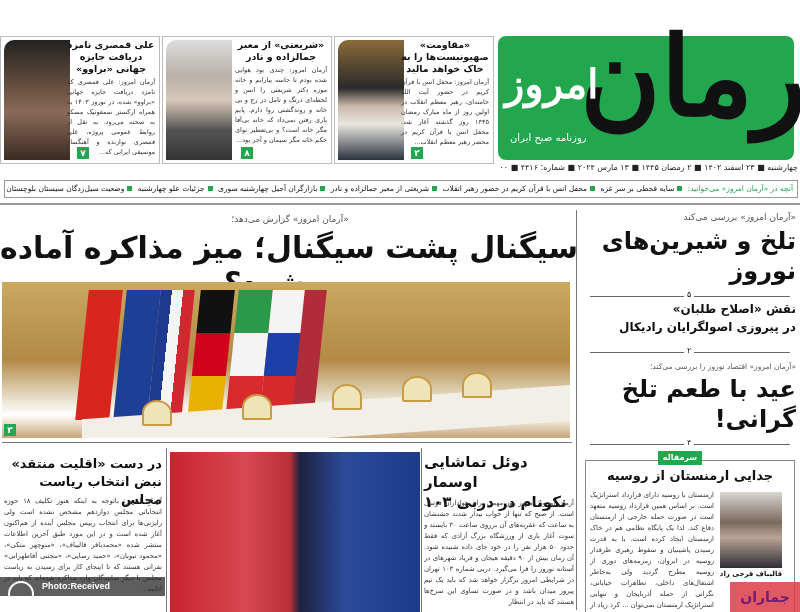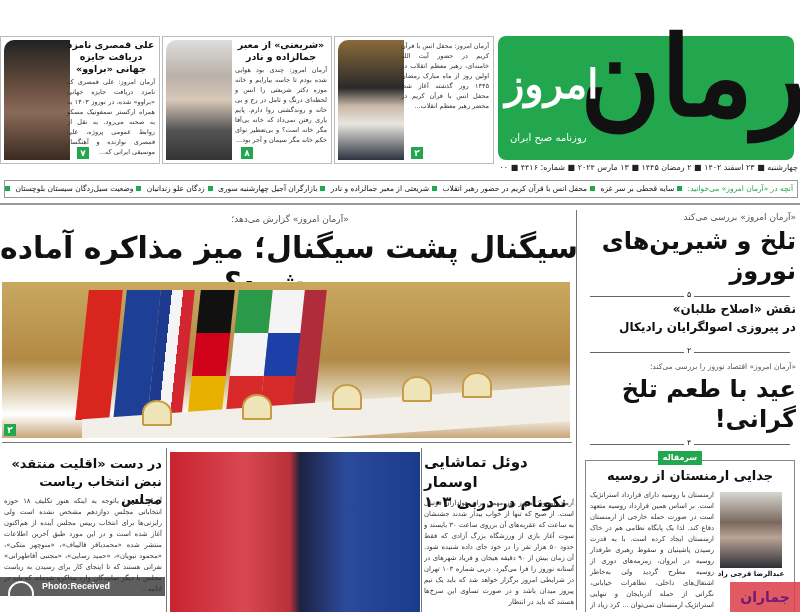--- a/index.html
+++ b/index.html
@@ -47,20 +47,21 @@
 
 <div class="abs mast"></div>
 <div class="logo-main">آرمان</div>
 <div class="logo-sub">امروز</div>
 <div class="logo-tag">روزنامه صبح ایران</div>
 <div class="dateline">چهارشنبه ■ ۲۳ اسفند ۱۴۰۲ ■ ۲ رمضان ۱۴۴۵ ■ ۱۳ مارس ۲۰۲۴ ■ شماره: ۴۴۱۶ ■ ۶۰۰۰ تومان</div>
 
 <div class="topbox" style="left:334px;width:160px">
   <div class="photo" style="background:linear-gradient(180deg,#8a6a3a,#2a2a2a 40%,#c9b8a8 55%,#e8e6e0 70%,#2c3340)"></div>
   <div class="txt">
+    <h3>«مقاومت» صهیونیست‌ها را به خاک خواهد مالید</h3>
     <p>آرمان امروز: محفل انس با قرآن کریم در حضور آیت الله خامنه‌ای، رهبر معظم انقلاب در اولین روز از ماه مبارک رمضان ۱۴۴۵ روز گذشته آغاز شد. محفل انس با قرآن کریم در محضر رهبر معظم انقلاب...</p>
   </div>
   <span class="num" style="left:76px">۲</span>
 </div>
 <div class="topbox" style="left:162px;width:170px">
   <div class="photo" style="background:linear-gradient(180deg,#ddd,#b9b0a8 30%,#d8c8b8 50%,#555 75%,#333)"></div>
   <div class="txt" style="width:92px">
     <h3>«شریعتی» از معبر جمالزاده و نادر</h3>
     <p>آرمان امروز: چندی بود هوایی شده بودم تا جاسه بیارایم و خانه موزه دکتر شریعتی را انس و لحظه‌ای درنگ و تامل در رج و بی خانه و روندگشتی روا دارم. پایم یاری رفتن نمی‌داد که خانه بی‌آقا مگر خانه است؟ و بی‌تعطیر نوای خکم خانه مگر سیمان و آجر بود...</p>
   </div>
@@ -74,21 +75,21 @@
   </div>
   <span class="num" style="left:76px">۷</span>
 </div>
 
 <div class="ticker">
   <span class="lead">آنچه در «آرمان امروز» می‌خوانید:</span>
   <span class="sq"></span><span>سایه قحطی بر سر غزه</span>
   <span class="sq"></span><span>محفل انس با قرآن کریم در حضور رهبر انقلاب</span>
   <span class="sq"></span><span>شریعتی از معبر جمالزاده و نادر</span>
   <span class="sq"></span><span>بازارگران آجیل چهارشنبه سوری</span>
-  <span class="sq"></span><span>زدگان علو زندانیان</span>
+  <span class="sq"></span><span>جزئیات علو چهارشنبه</span>
   <span class="sq"></span><span>وضعیت سیل‌زدگان سیستان بلوچستان</span>
   <span class="sq"></span>
 </div>
 <div class="abs" style="left:0;top:203px;width:800px;height:2px;background:#999"></div>
 
 <div class="kicker">«آرمان امروز» گزارش می‌دهد؛</div>
 <div class="headline">سیگنال پشت سیگنال؛ میز مذاکره آماده می‌شود؟</div>
 <div class="mainphoto">
   <div class="flag" style="left:80px;background:#d8261f"></div>
   <div class="flag" style="left:118px;background:#1e3f96"></div>
@@ -120,21 +121,21 @@
 <div class="rc" style="top:362px;font-size:7.5px;color:#555">«آرمان امروز» اقتصاد نوروز را بررسی می‌کند؛</div>
 <div class="rc" style="top:374px;font-size:24px;font-weight:bold;line-height:30px">عید با طعم تلخ</div>
 <div class="rc" style="top:404px;font-size:24px;font-weight:bold;line-height:30px">گرانی!</div>
 <div class="rule" style="top:444px"></div>
 <div class="rulenum" style="top:438px">۴</div>
 
 <div class="edbox"></div>
 <div class="edlabel">سرمقاله</div>
 <div class="abs" style="left:590px;top:468px;width:200px;text-align:center;font-size:13px;font-weight:bold">جدایی ارمنستان از روسیه</div>
 <div class="abs" style="left:720px;top:492px;width:62px;height:76px;background:linear-gradient(180deg,#d9d6d2,#7a6a5e 40%,#b9a396 60%,#2e2e35)"></div>
-<div class="abs" style="left:716px;top:570px;width:70px;text-align:center;font-size:7px;font-weight:bold">عبدالرضا فرجی راد</div>
+<div class="abs" style="left:716px;top:570px;width:70px;text-align:center;font-size:7px;font-weight:bold">قالیباف فرجی راد</div>
 <div class="abs body-text" style="left:590px;top:490px;width:124px;height:120px;overflow:hidden">ارمنستان با روسیه دارای قرارداد استراتژیک است. بر اساس همین قرارداد روسیه متعهد است در صورت حمله خارجی از ارمنستان دفاع کند. لذا یک پایگاه نظامی هم در خاک ارمنستان ایجاد کرده است. با به قدرت رسیدن پاشینیان و سقوط رهبری طرفدار روسیه در ایروان، زمزمه‌های دوری از روسیه مطرح گردید ولی به‌خاطر اشتغال‌های داخلی، تظاهرات خیابانی، نگرانی از حمله آذربایجان و تنهایی استراتژیک ارمنستان نمی‌توان ... کرد زیاد از روسیه فاصله بگیرد. با حمله آذربایجان به ارمنستان با کمک اسرائیل و ترکیه و از دست رفتن سرزمین‌های اشغالی</div>
 <div class="jm">جماران</div>
 
 <div class="abs" style="left:424px;top:452px;width:150px;text-align:left;font-size:15px;font-weight:bold;line-height:20px">
   <div>دوئل تماشایی اوسمار</div>
   <div>نکونام در دربی ۱۰۳</div>
 </div>
 <div class="abs body-text" style="left:424px;top:498px;width:150px;height:114px;overflow:hidden">آرمان امروز: امروز روز مهمی برای هواداران فوتبال است. از صبح که تنها از خواب بیدار شدند جشنشان به ساعت که عقربه‌های آن برروی ساعت ۳۰ بایستد و سوت آغاز بازی از ورزشگاه بزرگ آزادی که فقط حدود ۵۰ هزار نفر را در خود جای داده شنیده شود. آن زمان بیش از ۹۰ دقیقه هیجان و فریاد شهرهای در آستانه نوروز را فرا می‌گیرد. دربی شماره ۱۰۳ تهران در شرایطی امروز برگزار خواهد شد که باید یک تیم پیروز میدان باشد و در صورت تساوی این سرخ‌ها هستند که باید در انتظار</div>
 <div class="abs" style="left:170px;top:452px;width:250px;height:160px;background:linear-gradient(90deg,#c8232f 0%,#d84852 30%,#b83038 48%,#1c2240 52%,#2c4a9a 70%,#1a3a8a 100%)"></div>
 <div class="vline" style="left:421px;top:448px;height:164px"></div>

